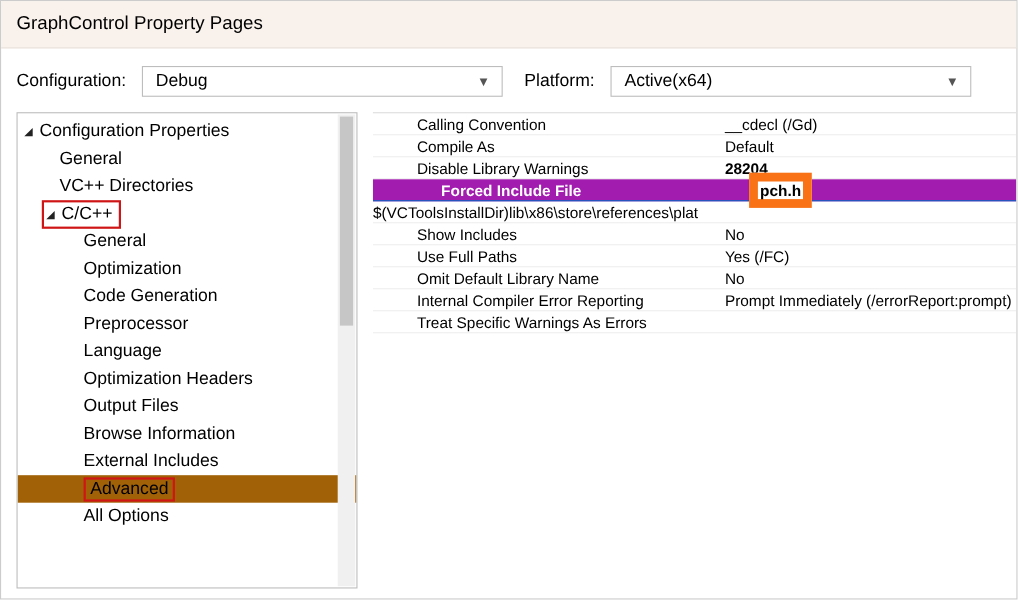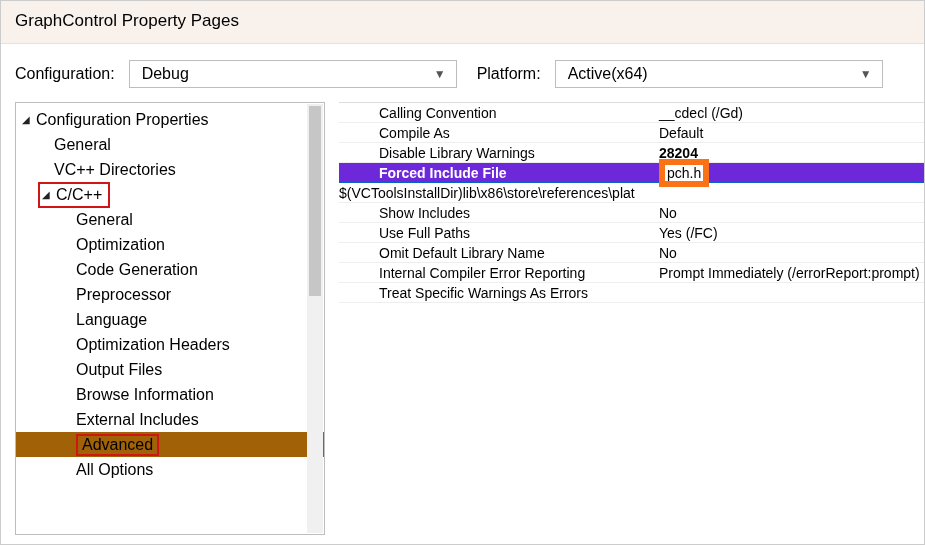--- a/index.html
+++ b/index.html
@@ -104,24 +104,24 @@
     align-items: center;
     border-bottom: 1px solid #eee;
     font-size: 14px;
     height: 20px;
   }
   .row .name {
     width: 320px;
     padding-left: 40px;
   }
   .row .value { flex:1; }
-  .row.highlight { background: #6d28d9; color: #fff; border-bottom-color:#0a63c2; }
+  .row.highlight { background: #a21caf; color: #fff; border-bottom-color:#0a63c2;padding-left:22px; }
   .row.highlight .value { color: #fff; }
   .row .bold { font-weight: 700; }
-  .row .redv { border: 6px solid #f97316; color:#000; background:#fff; padding:0 2px; display:inline-block; line-height:16px; font-weight:400;}
+  .row .redv { border: 8px solid #f97316; color:#000; background:#fff; padding:0 2px; display:inline-block; line-height:16px; font-weight:700;}
 </style>
 </head>
 <body>
 
 <div class="titlebar">GraphControl Property Pages</div>
 
 <div class="toolbar">
   <label>Configuration:</label>
   <div class="dropdown dd-config">
     <span>Debug</span>

